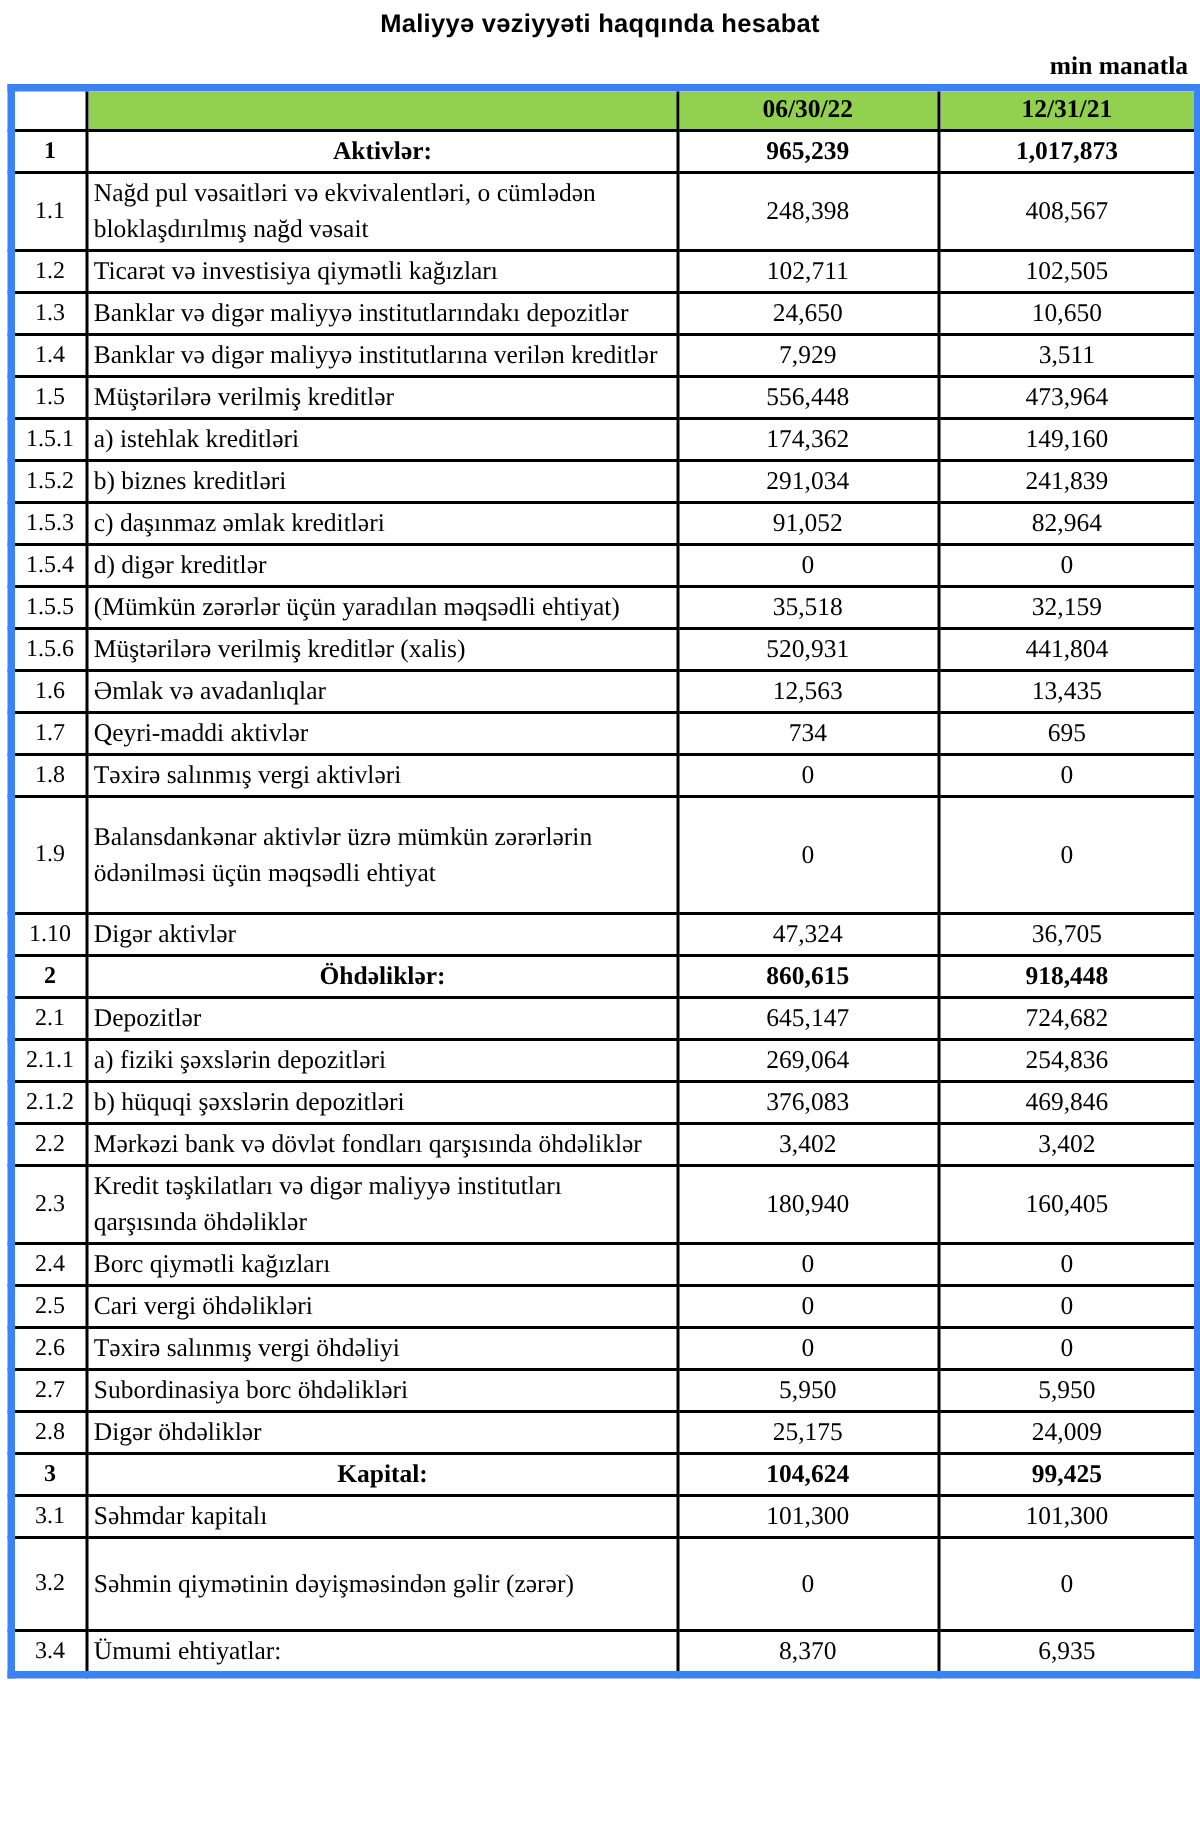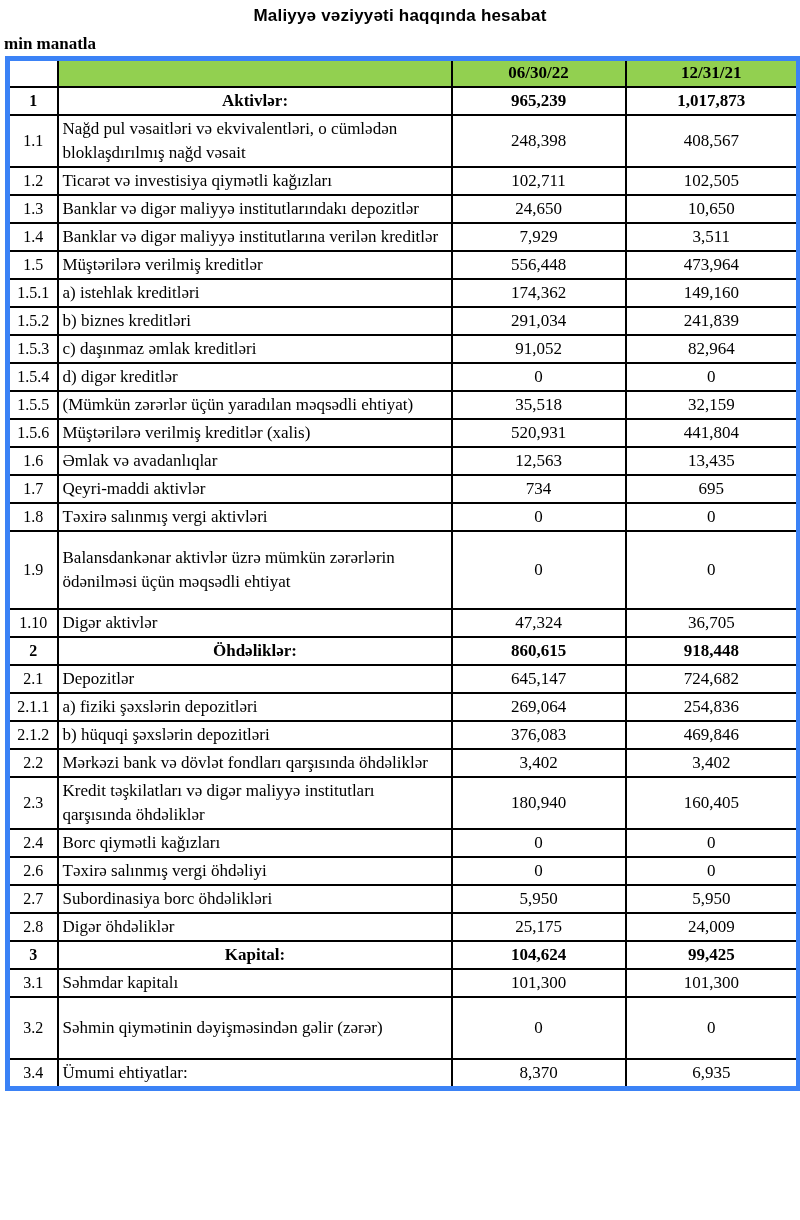--- a/index.html
+++ b/index.html
@@ -24,21 +24,21 @@
     font-weight: bold;
     text-align: center;
     margin: 0;
     padding-top: 6px;
     letter-spacing: 0.2px;
   }
   .unit-note {
     font-family: "Liberation Serif", serif;
     font-size: 17px;
     font-weight: bold;
-    text-align: left;
+    text-align: right;
     padding-right: 4px;
     margin-top: 8px;
     margin-bottom: 2px;
   }
   table.fin-table {
     border-collapse: collapse;
     table-layout: fixed;
     margin-left: 1px;
     width: 791px;
     border: 5px solid #3b82f6;
@@ -239,20 +239,26 @@
           <td class="c-val">180,940</td>
           <td class="c-val">160,405</td>
         </tr>
         <tr>
           <td class="c-no">2.4</td>
           <td class="c-label">Borc qiymətli kağızları</td>
           <td class="c-val">0</td>
           <td class="c-val">0</td>
         </tr>
         <tr>
+          <td class="c-no">2.5</td>
+          <td class="c-label">Cari vergi öhdəlikləri</td>
+          <td class="c-val">0</td>
+          <td class="c-val">0</td>
+        </tr>
+        <tr>
           <td class="c-no">2.6</td>
           <td class="c-label">Təxirə salınmış vergi öhdəliyi</td>
           <td class="c-val">0</td>
           <td class="c-val">0</td>
         </tr>
         <tr>
           <td class="c-no">2.7</td>
           <td class="c-label">Subordinasiya borc öhdəlikləri</td>
           <td class="c-val">5,950</td>
           <td class="c-val">5,950</td>

